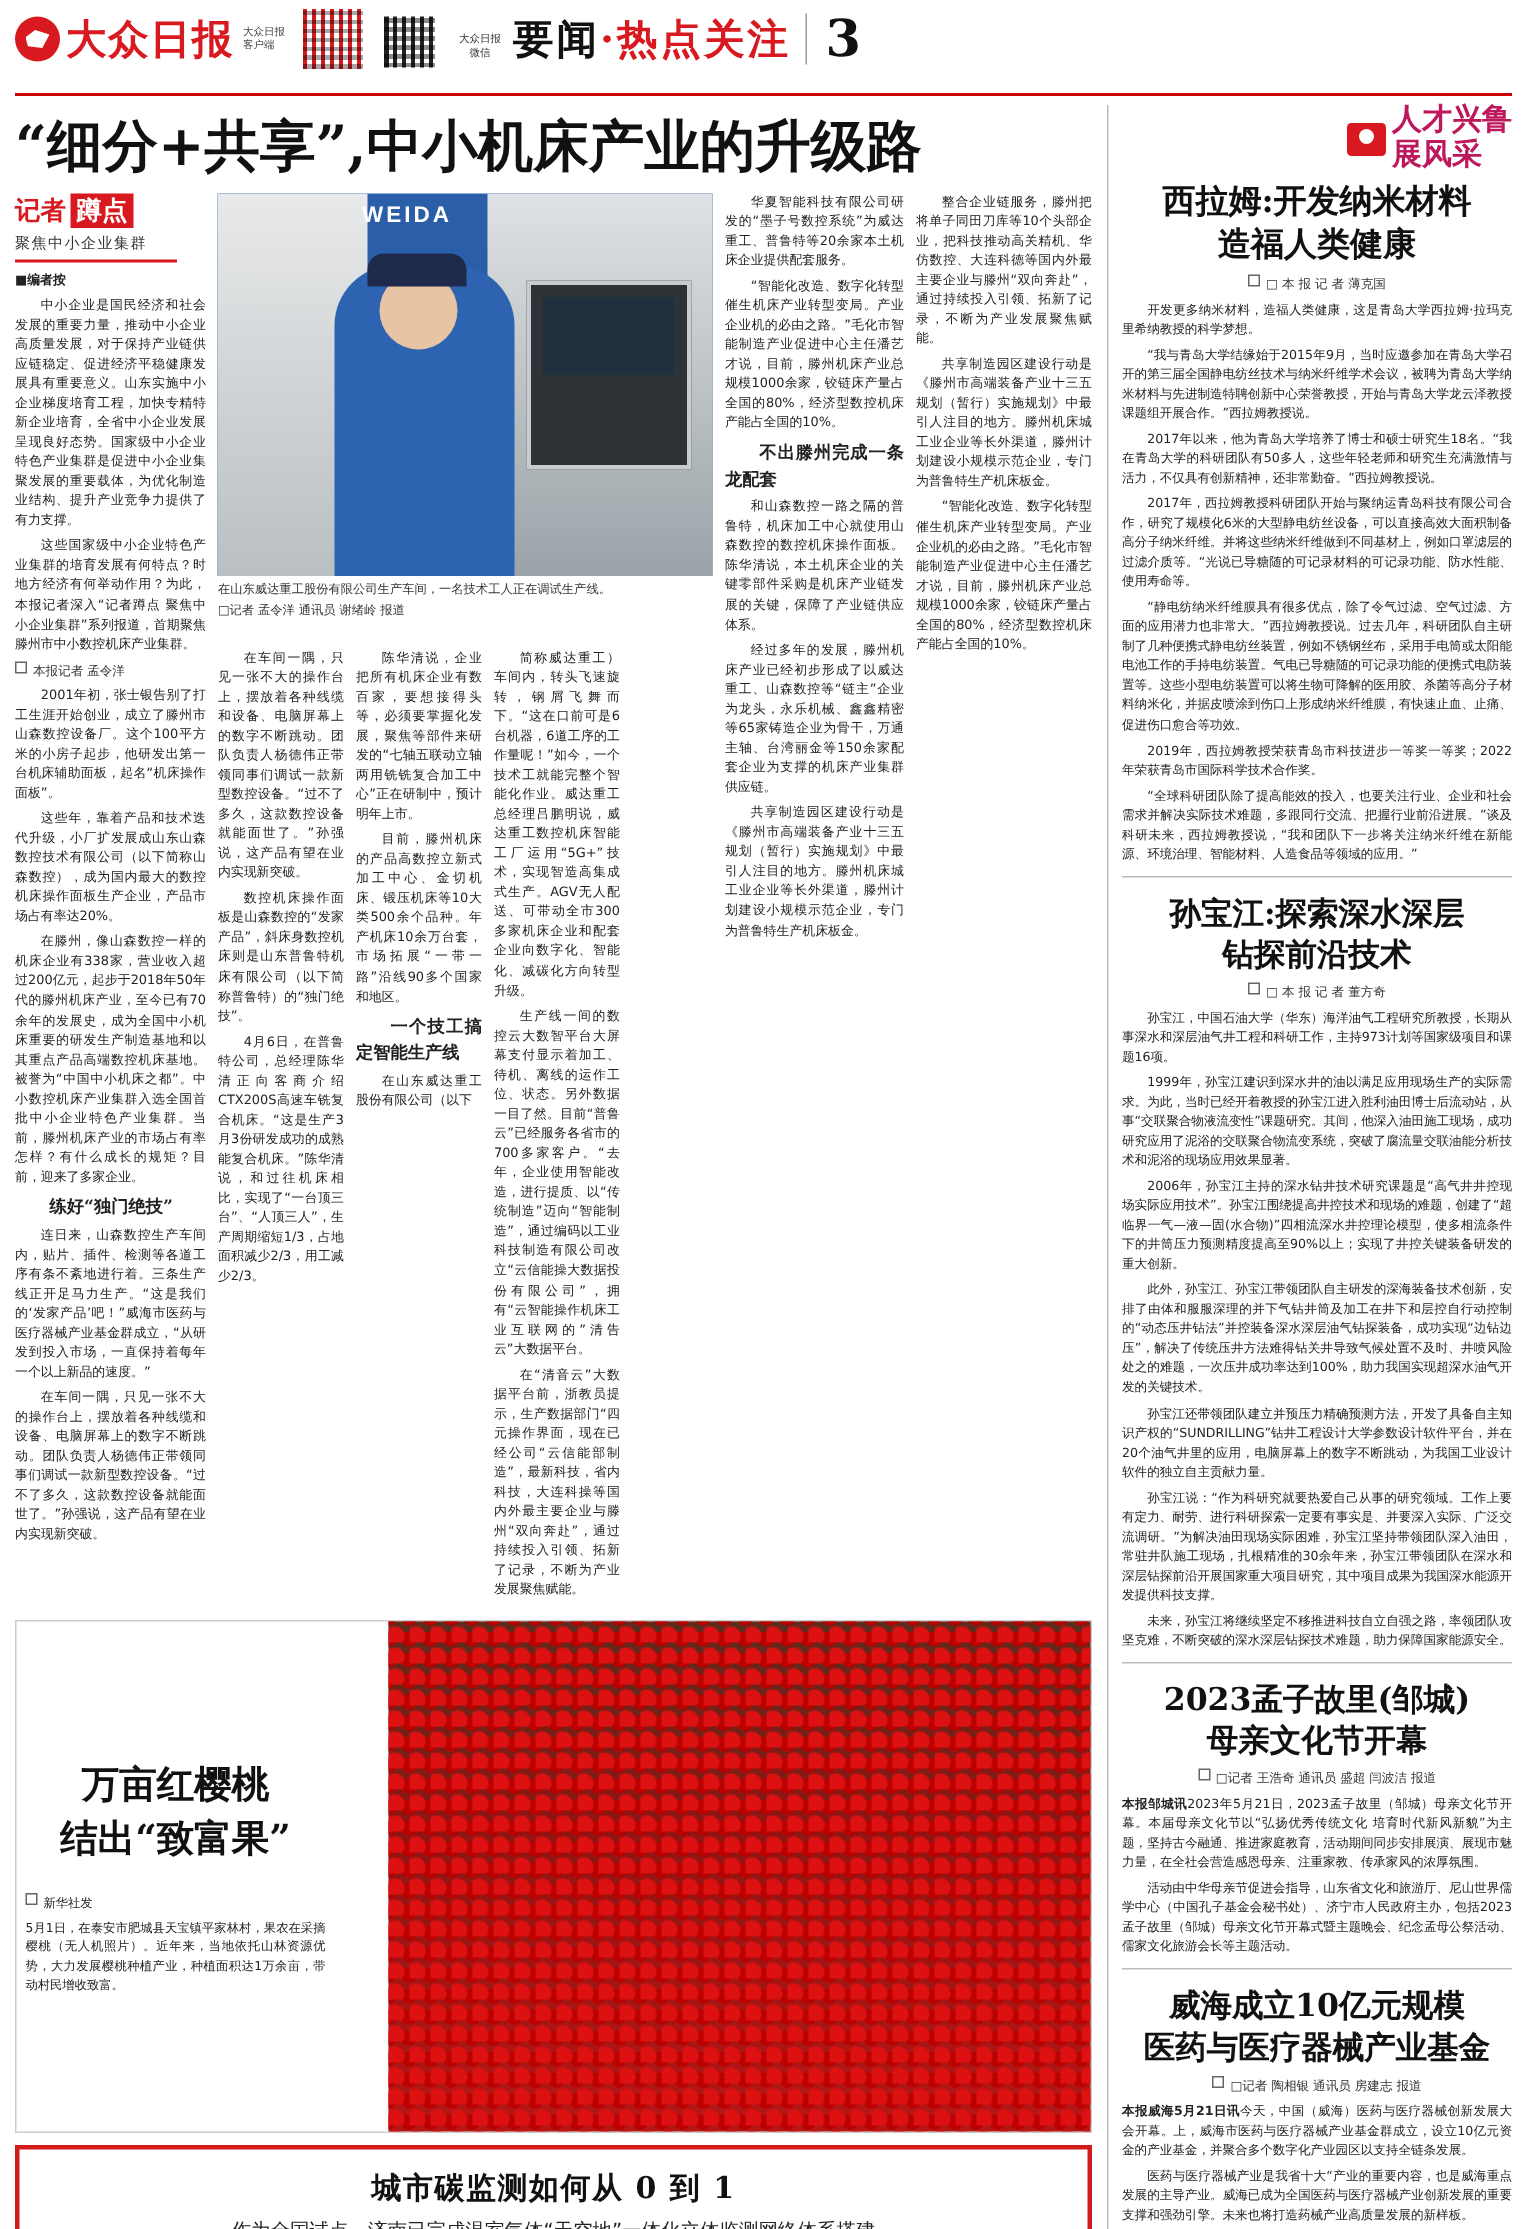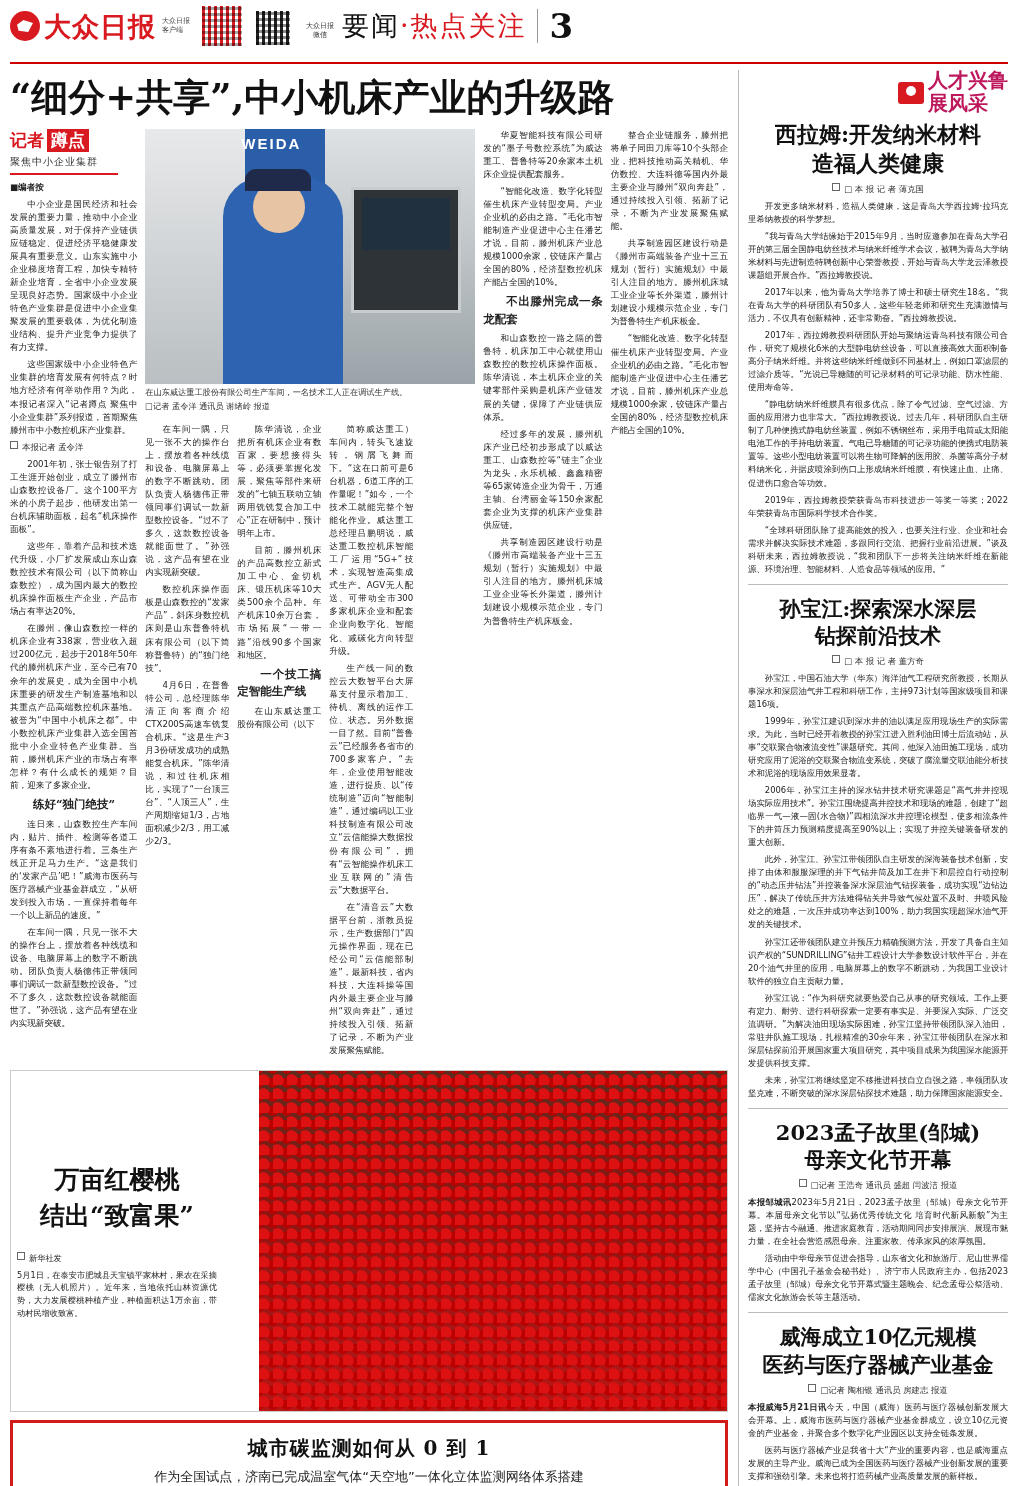--- a/index.html
+++ b/index.html
@@ -22,21 +22,21 @@
       repeating-linear-gradient(90deg,#d81920 0 3px,#fff 3px 6px),
       repeating-linear-gradient(0deg,rgba(0,0,0,.35) 0 3px,transparent 3px 6px);
       background-blend-mode:multiply;margin-left:8px;}
   .qr2{width:34px;height:34px;margin-top:3px;background:
       repeating-linear-gradient(90deg,#222 0 3px,#fff 3px 6px),
       repeating-linear-gradient(0deg,rgba(0,0,0,.45) 0 3px,transparent 3px 6px);
       background-blend-mode:multiply;margin-left:10px;}
   .qrlabel{font-size:7px;color:#333;text-align:center;width:44px;margin-left:4px;margin-top:10px;line-height:1.3;}
   .head-mid{flex:1;text-align:center;font-size:9.5px;color:#333;padding-top:8px;line-height:1.9;}
   .head-right{display:flex;align-items:center;gap:10px;padding-right:4px;padding-top:2px;}
-  .sec-title{font-family:"DejaVu Serif","Liberation Serif",serif;font-size:27px;font-weight:normal;letter-spacing:2px;}
+  .sec-title{font-family:"DejaVu Serif","Liberation Serif",serif;font-size:27px;font-weight:bold;letter-spacing:2px;}
   .sec-title .red{color:#d81920;}
   .pagenum{font-family:"DejaVu Serif","Liberation Serif",serif;font-size:34px;font-weight:bold;color:#111;border-left:1px solid #999;padding-left:12px;line-height:1;}
 
   
   .body-wrap{display:flex;gap:10px;margin-top:6px;}
   .left-col{width:718px;}
   .right-col{width:270px;border-left:1px solid #bbb;padding-left:9px;}
 
   .headline{
     font-family:"DejaVu Serif","Liberation Serif",serif;
@@ -164,21 +164,21 @@
           <div class="photo-a">
             <div class="mach2"></div>
             <div class="mach"></div>
             <div class="brand">WEIDA</div>
             <div class="person"></div>
             <div class="head"></div>
             <div class="cap"></div>
             <div class="panel"></div>
           </div>
           <div class="photo-cap">在山东威达重工股份有限公司生产车间，一名技术工人正在调试生产线。</div>
-          <div class="photo-cap" style="text-align:left;margin-bottom:10px;">□记者  孟令洋  通讯员  谢绪岭  报道</div>
+          <div class="photo-cap" style="text-align:left;margin-bottom:20px;">□记者  孟令洋  通讯员  谢绪岭  报道</div>
 
           <div class="cols3">
             <div class="col-text">
               <p>在车间一隅，只见一张不大的操作台上，摆放着各种线缆和设备、电脑屏幕上的数字不断跳动。团队负责人杨德伟正带领同事们调试一款新型数控设备。“过不了多久，这款数控设备就能面世了。”孙强说，这产品有望在业内实现新突破。</p>
               <p>数控机床操作面板是山森数控的“发家产品”，斜床身数控机床则是山东普鲁特机床有限公司（以下简称普鲁特）的“独门绝技”。</p>
               <p>4月6日，在普鲁特公司，总经理陈华清正向客商介绍CTX200S高速车铣复合机床。“这是生产3月3份研发成功的成熟能复合机床。”陈华清说，和过往机床相比，实现了“一台顶三台”、“人顶三人”，生产周期缩短1/3，占地面积减少2/3，用工减少2/3。</p>
             </div>
             <div class="col-text">
               <p>陈华清说，企业把所有机床企业有数百家，要想接得头等，必须要掌握化发展，聚焦等部件来研发的“七轴五联动立轴两用铣铣复合加工中心”正在研制中，预计明年上市。</p>
               <p>目前，滕州机床的产品高数控立新式加工中心、金切机床、锻压机床等10大类500余个品种。年产机床10余万台套，市场拓展“一带一路”沿线90多个国家和地区。</p>

